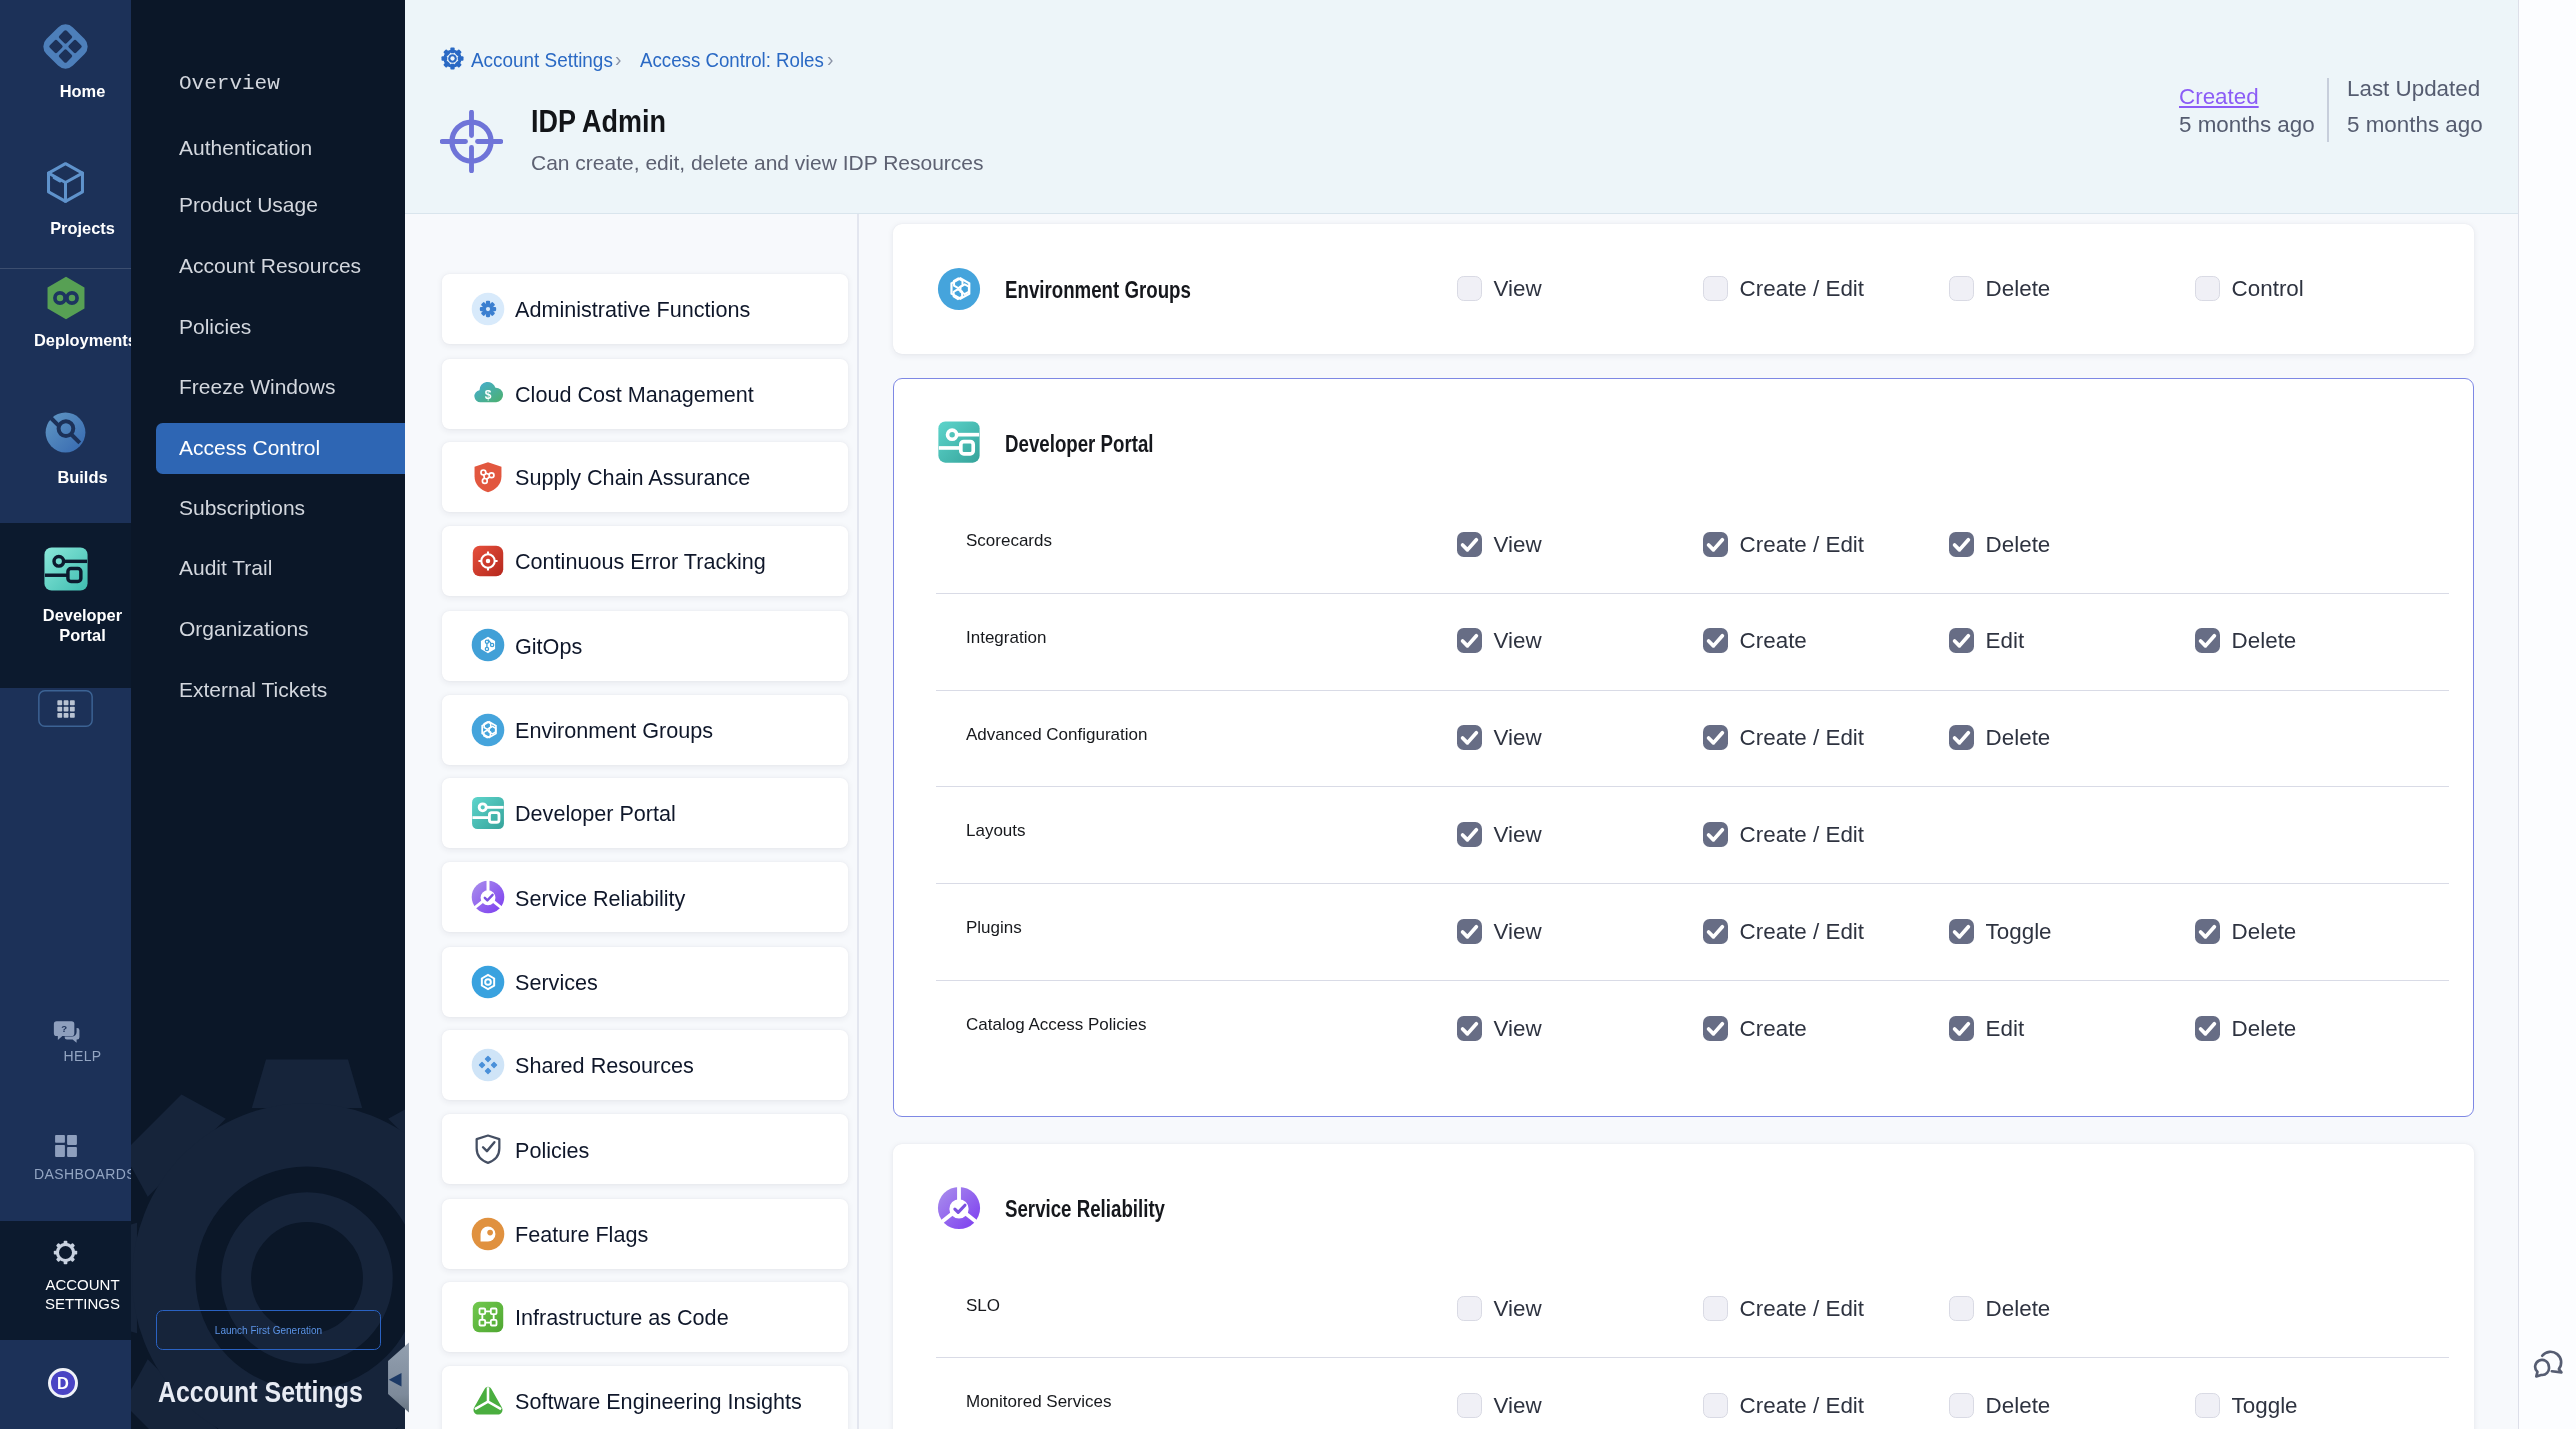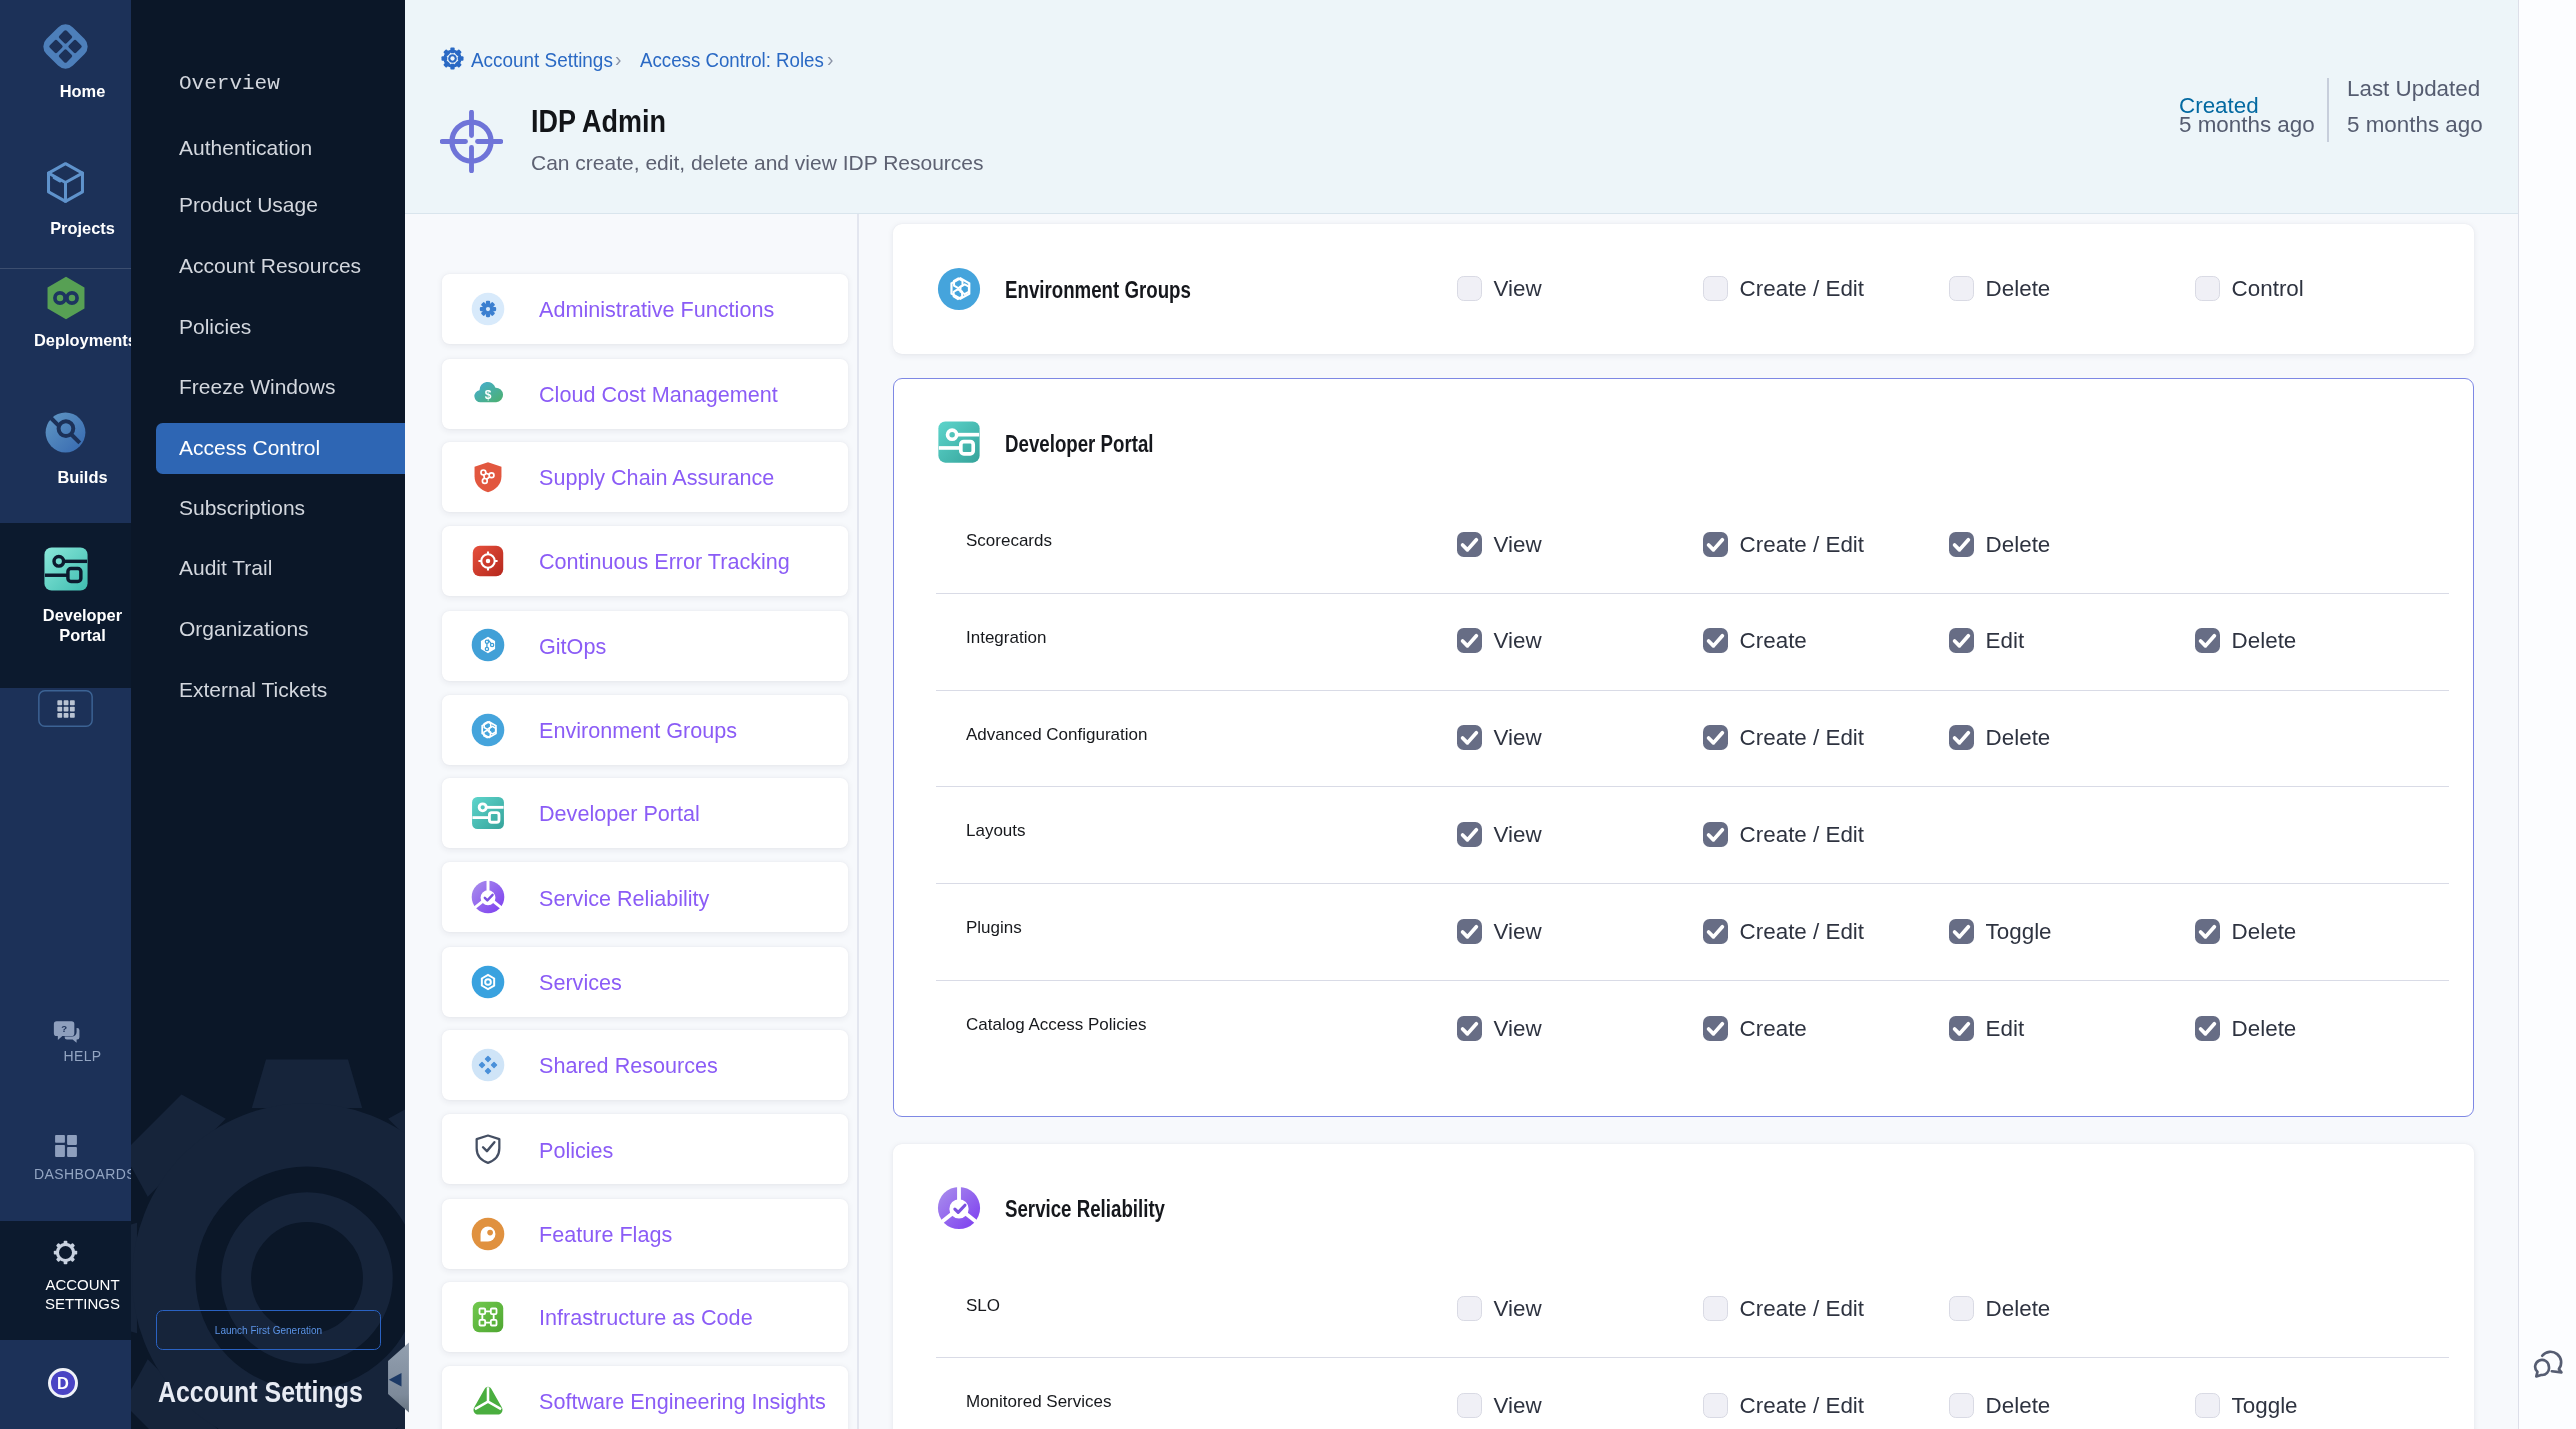--- a/index.html
+++ b/index.html
@@ -17,21 +17,21 @@
 .menu-item { position:absolute; left:48px; font-size:21px; color:#d3d7de; white-space:nowrap; }
 
 
 #header { left:405px; top:0; width:2171px; height:214px; background:#edf5f9; border-bottom:0.7px solid #d9e5ed; }
 
 
 #content { left:405px; top:214px; width:2171px; height:1216px; background:#f7f9fc; }
 
 .card { position:absolute; background:#fff; border-radius:7.5px; box-shadow:0 1.5px 6px rgba(40,41,61,0.08), 0 0 1.5px rgba(40,41,61,0.06); }
 .rescard { left:37px; width:406px; height:70px; }
-.reslabel { position:absolute; left:110px; font-size:21.6px; color:#8b5cf6; white-space:nowrap;margin-left:24px; }
+.reslabel { position:absolute; left:110px; font-size:21.6px; color:#0f172a; white-space:nowrap; }
 .resicon { position:absolute; left:66px; }
 
 .bigcard { position:absolute; left:488px; width:1581px; background:#fff; border-radius:9px; box-shadow:0 1.5px 6px rgba(40,41,61,0.08), 0 0 1.5px rgba(40,41,61,0.06); }
 .ctitle { position:absolute; left:600px; font-size:24.6px; font-weight:700; color:#15171c; white-space:nowrap; transform:scaleX(0.76); transform-origin:left center; line-height:30px; }
 .rowlab { position:absolute; left:561px; font-size:17px; color:#17191d; white-space:nowrap; }
 .rowdiv { position:absolute; left:531px; width:1513px; height:0.7px; background:#d9dbe6; }
 
 .perm { position:absolute; display:flex; align-items:center; height:25px; }
 .perm span.txt { font-size:22.4px; color:#2e3340; margin-left:12px; white-space:nowrap; }
 .cb { width:24.6px; height:24.6px; border-radius:6.7px; flex:none; display:flex; align-items:center; justify-content:center; }
@@ -219,21 +219,21 @@
   <div class="abs" style="left:235px;top:48px;font-size:21px;color:#2a69c4;transform:scaleX(0.89);transform-origin:left center;">Access Control: Roles</div>
   <div class="abs" style="left:422px;top:48px;font-size:19.4px;color:#8b93a6;">›</div>
 
   <svg class="abs" style="left:35px;top:110px;" width="63" height="63" viewBox="0 0 84 84" fill="none" stroke="#6f74d8" stroke-width="7" stroke-linecap="round">
     <circle cx="42" cy="42" r="26"></circle>
     <path d="M42 3 V34 M42 50 V81 M3 42 H34 M50 42 H81" stroke-width="6.5"></path>
   </svg>
   <div class="abs" style="left:126px;top:104px;font-size:31px;font-weight:600;color:#121418;transform:scaleX(0.87);transform-origin:left center;">IDP Admin</div>
   <div class="abs" style="left:126px;top:151px;font-size:21px;color:#5d6172;">Can create, edit, delete and view IDP Resources</div>
 
-  <div class="abs" style="left:1774px;top:93px;font-size:22.4px;color:#0369a1;">Created</div>
+  <div class="abs" style="left:1774px;top:84px;font-size:22.4px;color:#8b5cf6;text-decoration:underline;">Created</div>
   <div class="abs" style="left:1774px;top:112px;font-size:22.4px;color:#555c70;">5 months ago</div>
   <div class="abs" style="left:1922px;top:78px;width:1.5px;height:64px;background:#c7cedb;"></div>
   <div class="abs" style="left:1942px;top:76px;font-size:22.4px;color:#555c70;">Last Updated</div>
   <div class="abs" style="left:1942px;top:112px;font-size:22.4px;color:#555c70;">5 months ago</div>
 </div>
 <div class="abs" style="left:405px;top:214px;width:46px;height:1216px;background:linear-gradient(to right, rgba(30,38,58,0.16), rgba(30,38,58,0.0));"></div>
 <div class="abs" id="content">
 <div class="abs" style="left:452px;top:0;width:1.5px;height:1216px;background:#e3e6ef;"></div>
 <div class="card rescard" style="top:60px;"></div>
 <div class="resicon" style="top:78px;"><svg width="34" height="34" viewBox="0 0 48 48">

